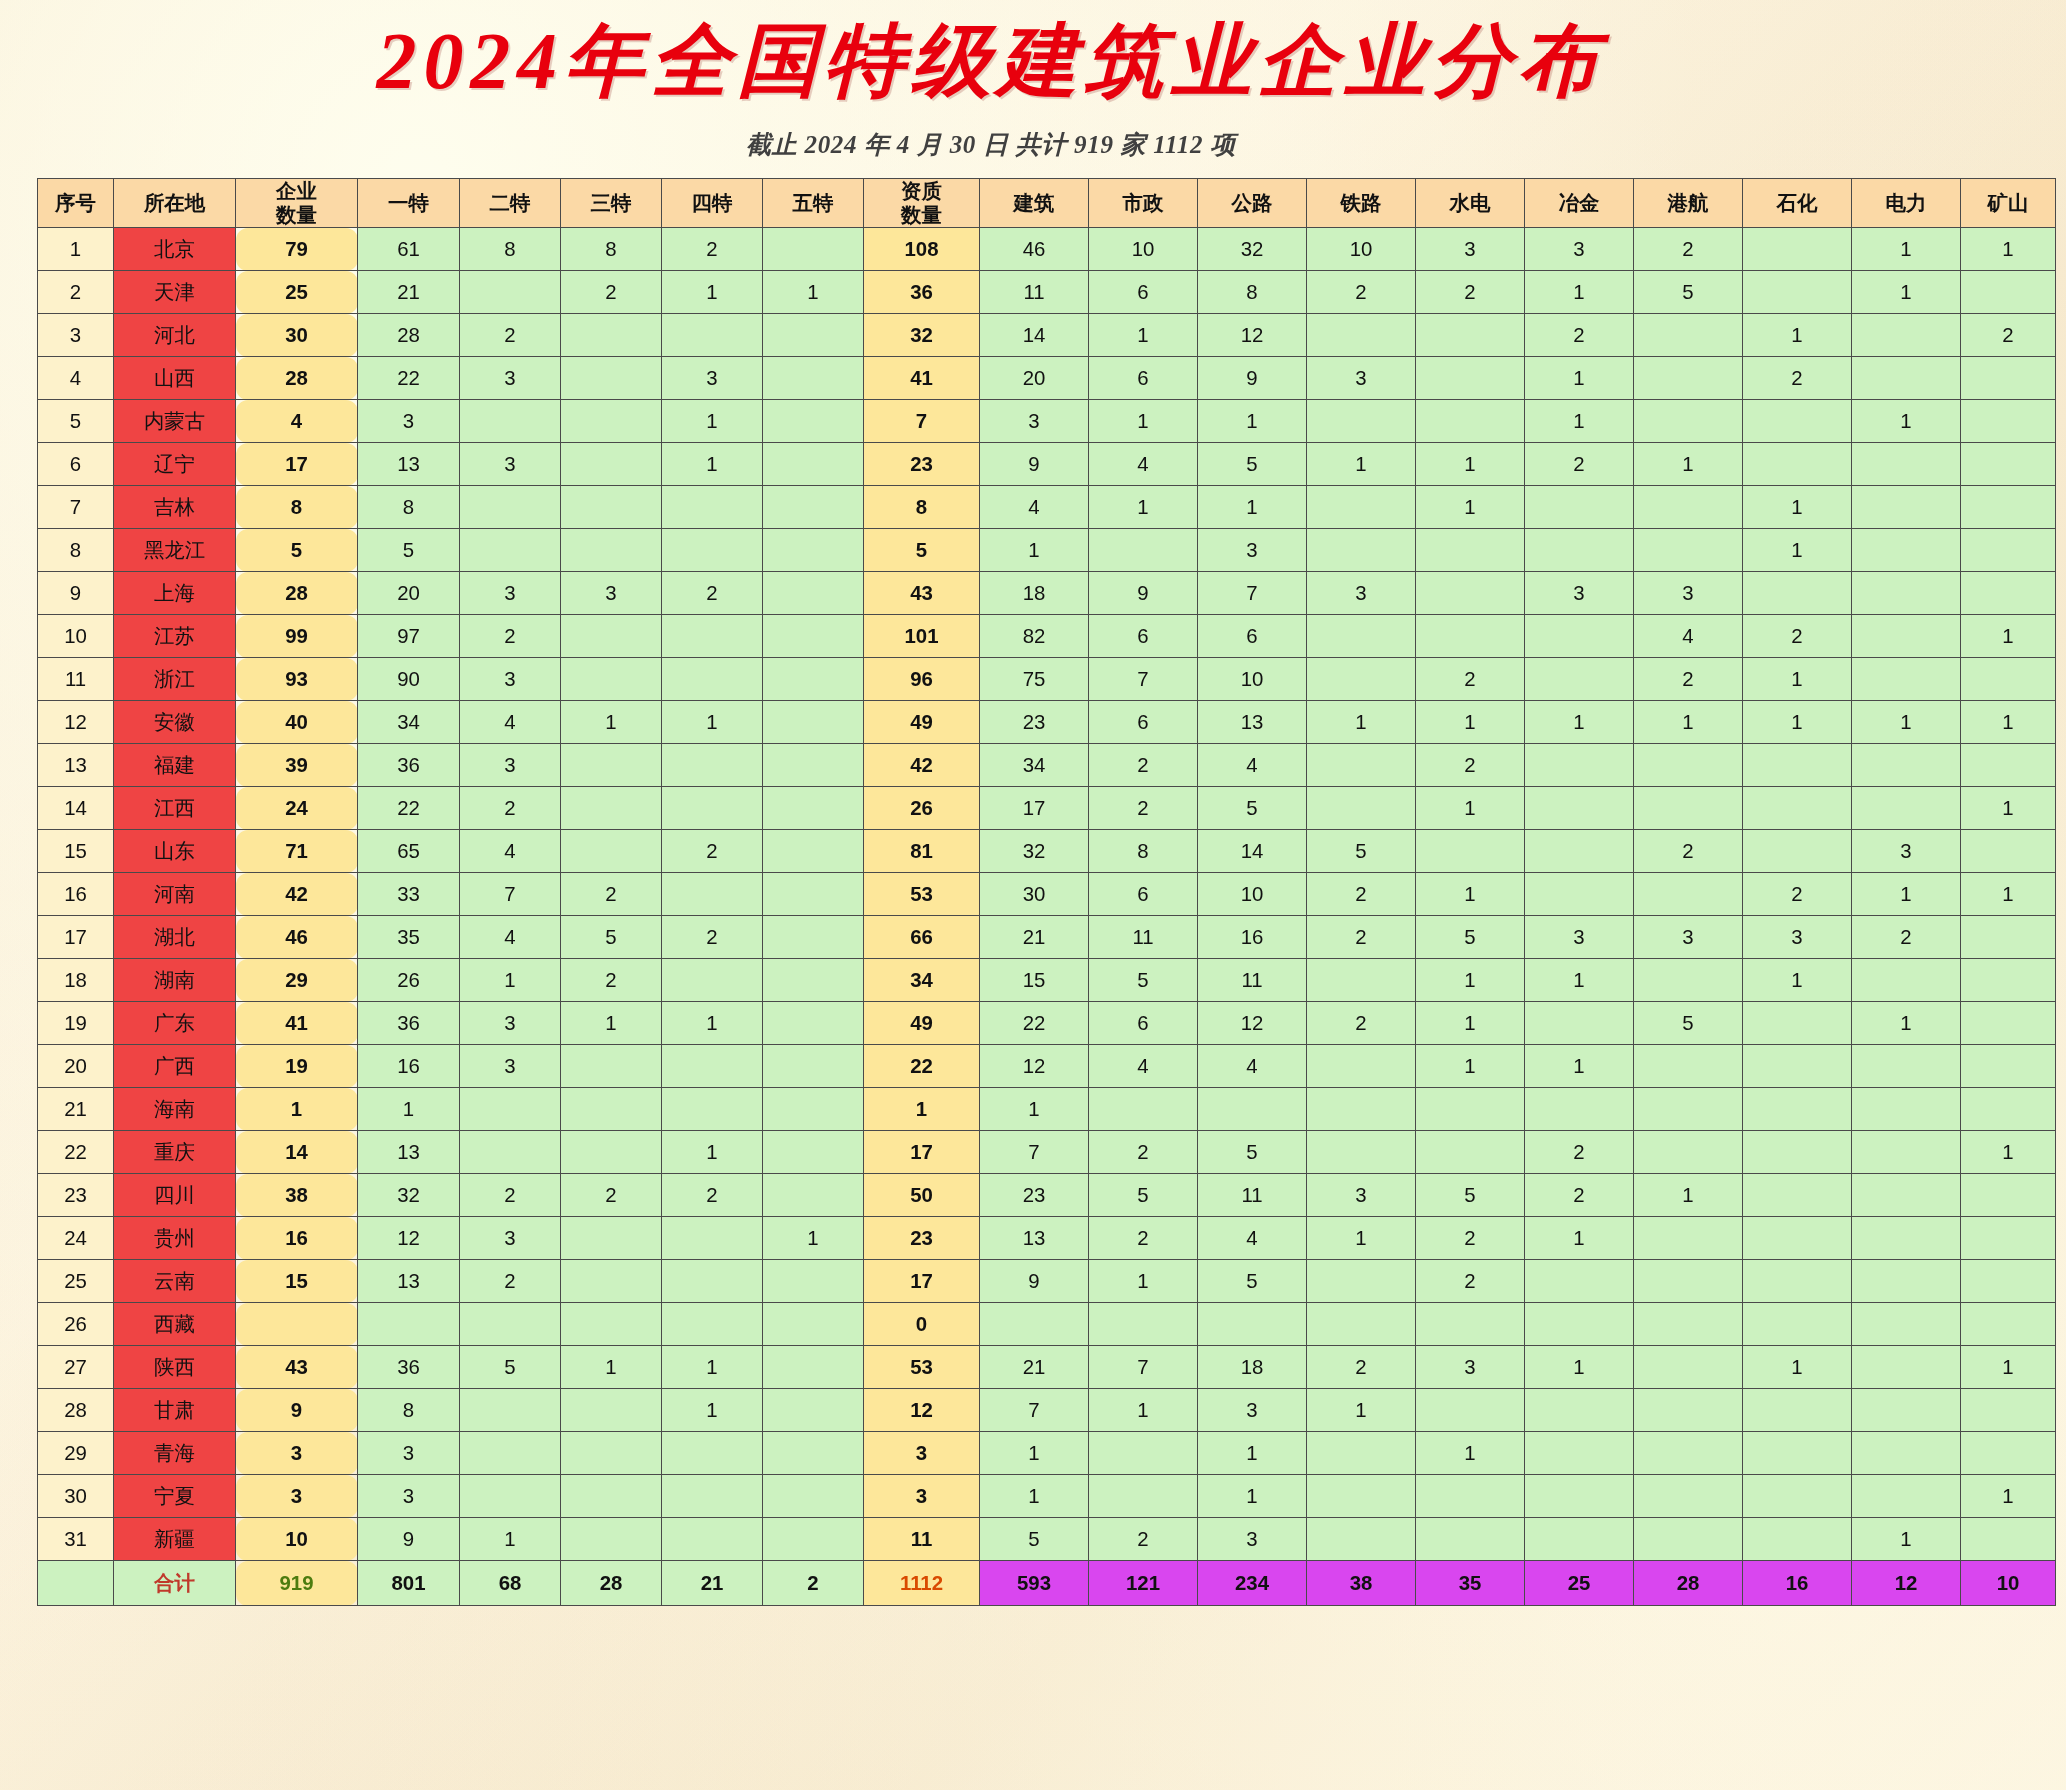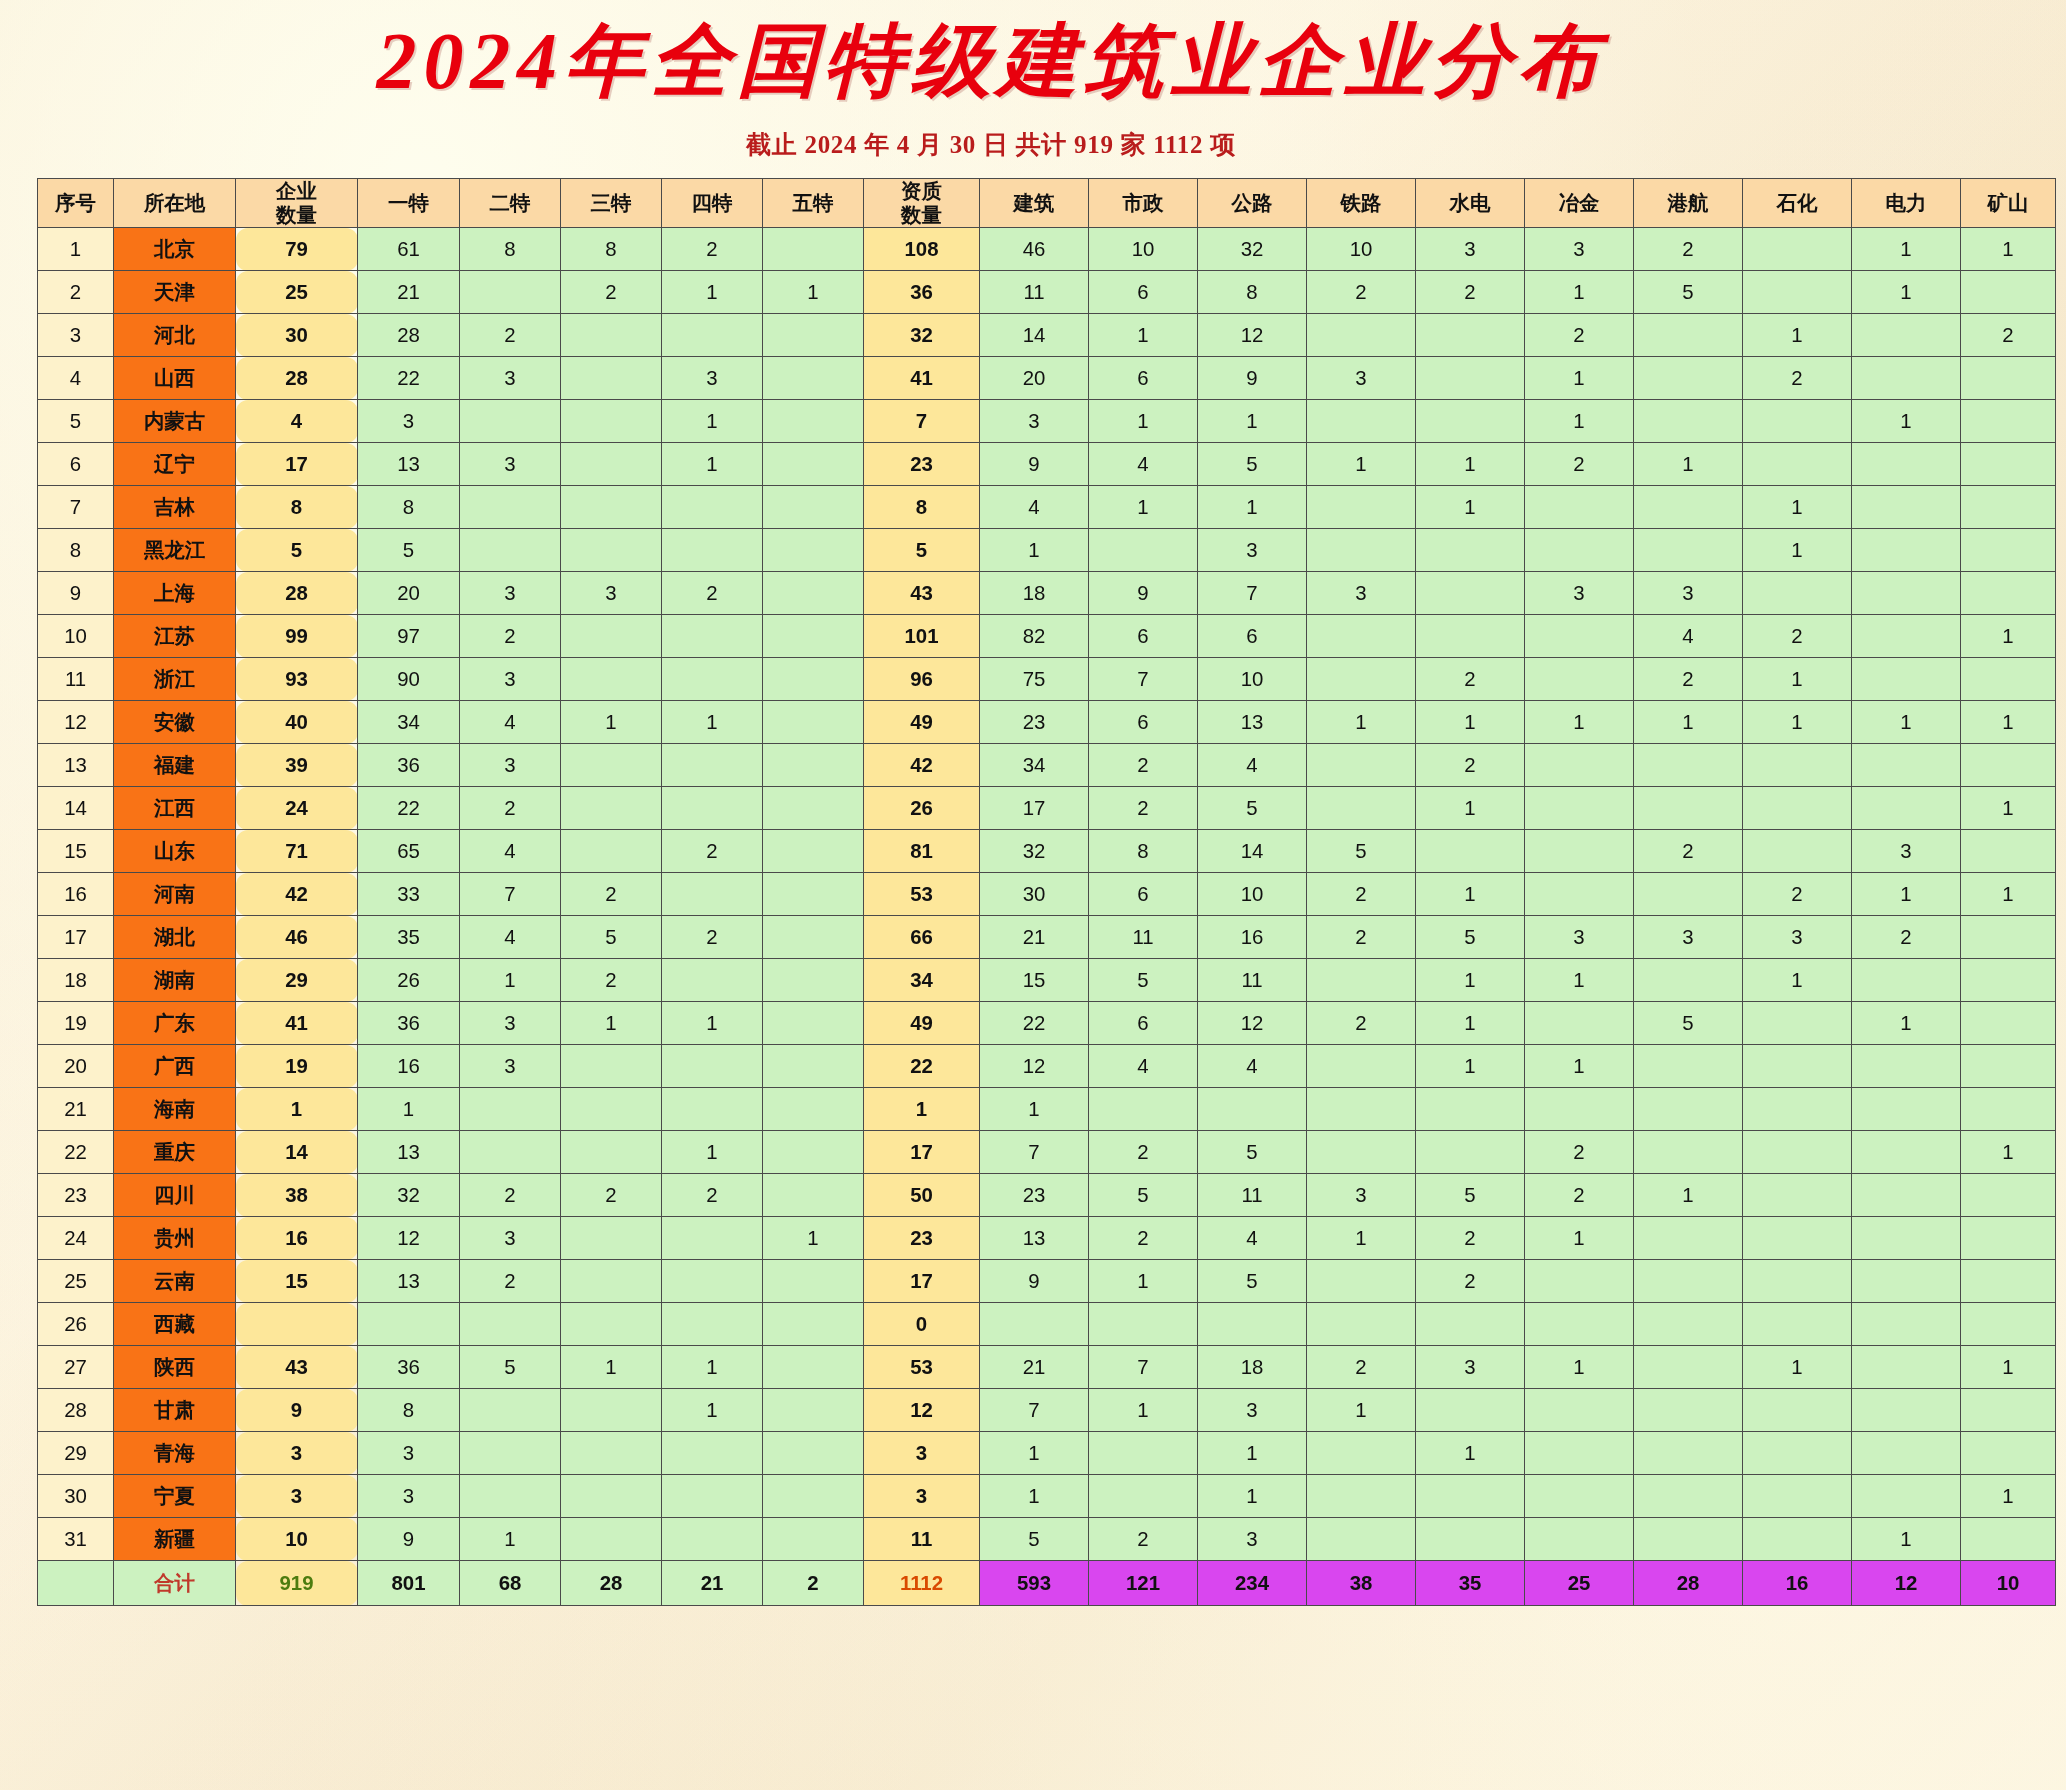--- a/index.html
+++ b/index.html
@@ -30,27 +30,28 @@
     font-weight: bold;
     font-style: italic;
     font-size: 80px;
     letter-spacing: 6.8px;
     line-height: 1.05;
     padding-top: 19px;
     text-shadow: 2px 2px 0 rgba(120,0,0,0.18);
   }
   .subtitle {
     text-align: center;
-    color: #b91c1c;
+    color: #404040;
     font-family: "Liberation Serif", serif;
     font-weight: bold;
     font-size: 25px;
     letter-spacing: 0.7px;
     margin-top: 24.5px;
     margin-bottom: 17.7px;
+    font-style: italic;
   }
   .table-wrap {
     padding: 0 37px;
   }
   table.grid {
     border-collapse: collapse;
     width: 100%;
     table-layout: fixed;
   }
   table.grid th, table.grid td {
@@ -70,21 +71,21 @@
     background: #fbd9a6;
     font-weight: bold;
     font-size: 21px;
     height: 60px;
   }
   thead th.two-line {
     line-height: 1.18;
   }
   
   td.c-idx   { background: #fdf2cb; color: #111; }
-  td.c-prov  { background: #f97316; font-weight: bold; }
+  td.c-prov  { background: #ef4444; font-weight: normal; }
   td.c-qty   { background: #fde79a; font-weight: bold; border-radius: 12px; }
   td.c-grade { background: #ccf2c0; }
   td.c-qual  { background: #fde79a; font-weight: bold; }
   td.c-type  { background: #ccf2c0; }
   
   tr.total td { height: 44px; font-weight: bold; }
   tr.total td.c-idx { background: #ccf2c0; color: #c0392b; font-weight: bold; }
   tr.total td.c-prov { background: #ccf2c0; color: #c0392b; font-weight: bold; }
   tr.total td.c-qty { background: #fde79a; color: #4d7c0f; }
   tr.total td.c-qual { background: #fde79a; color: #d94a00; }

